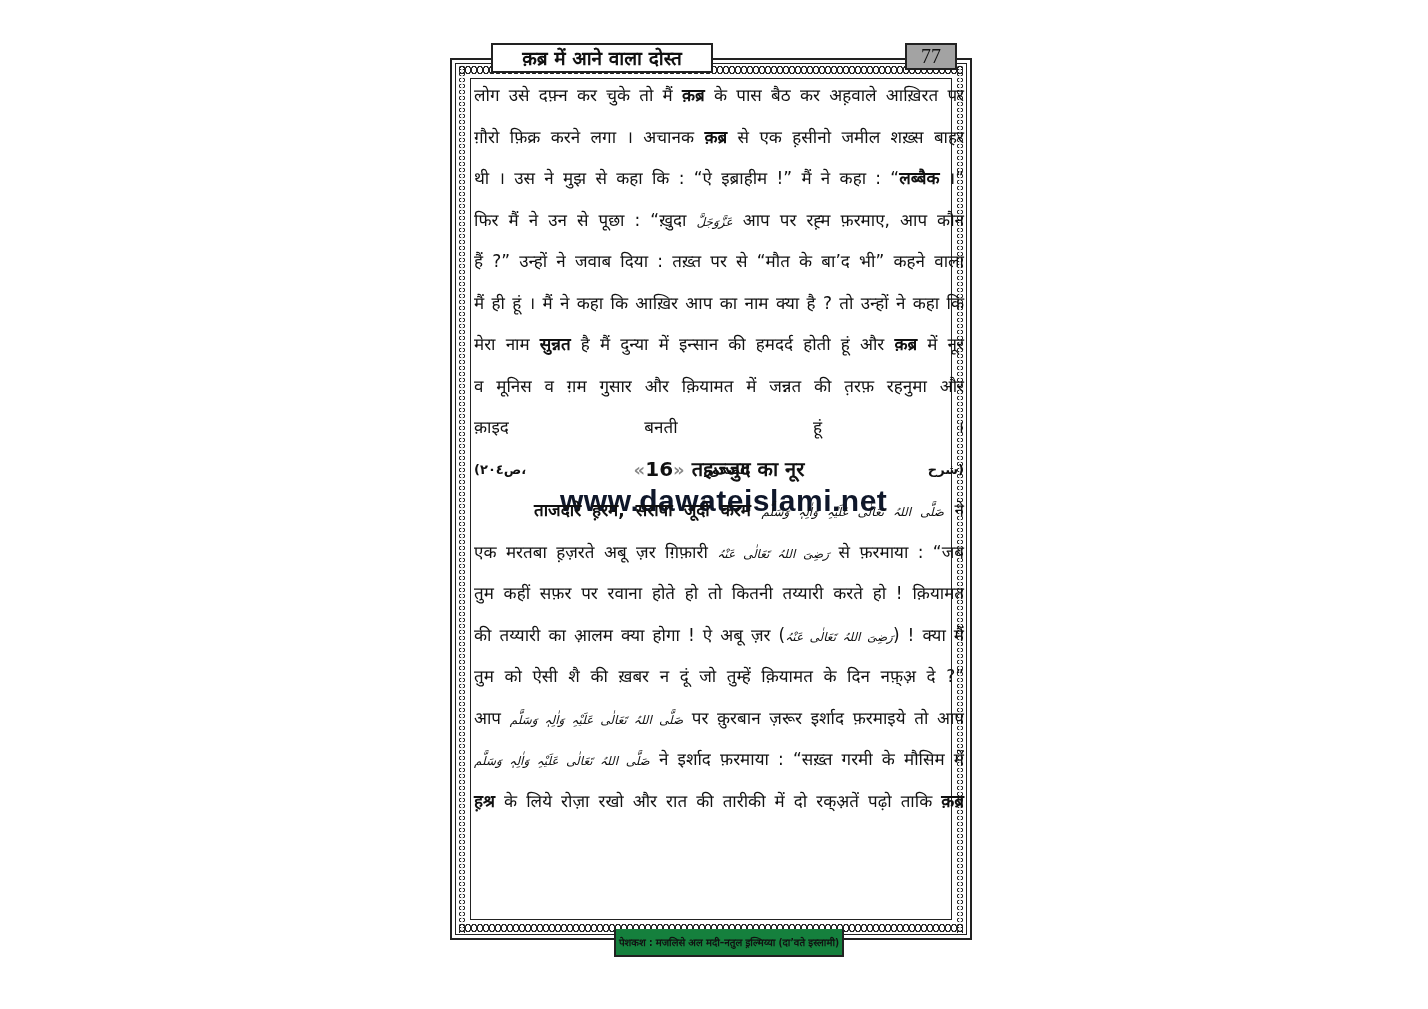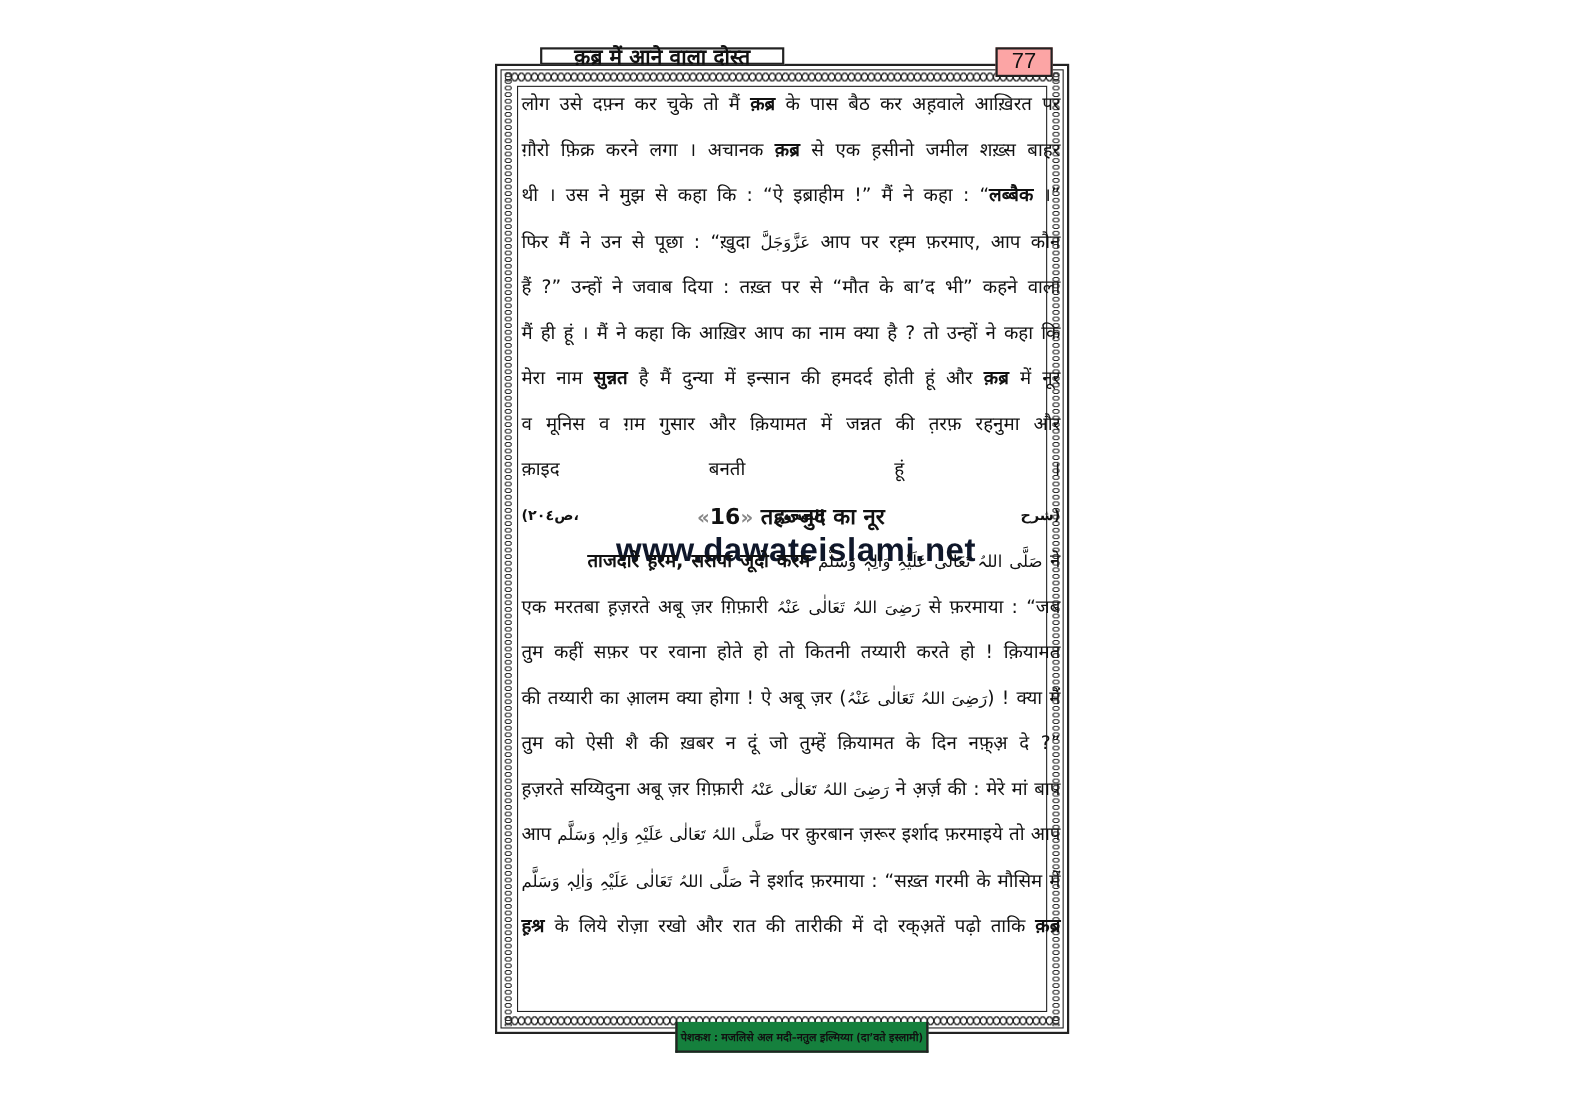--- a/index.html
+++ b/index.html
@@ -53,45 +53,45 @@
     position: absolute;
     left: 18px; top: 18px; right: 18px; bottom: 18px;
     border: 1.5px solid #222;
   }
   
   .title-box {
     position: absolute;
     left: 491px;
     top: 43px;
     width: 222px;
-    height: 16px;
+    height: 30px;
     background: #fff;
     border: 2px solid #222;
     box-sizing: border-box;
     display: flex;
     align-items: center;
     justify-content: center;
     font-family: "DejaVu Sans", sans-serif;
     font-weight: bold;
     font-size: 19px;
     z-index: 3;
   }
   .page-num-box {
     position: absolute;
     left: 905px;
     top: 43px;
     width: 52px;
     height: 27px;
-    background: #fca5a5;
+    background: #a3a3a3;
     border: 2px solid #222;
     box-sizing: border-box;
     display: flex;
     align-items: center;
     justify-content: center;
-    font-family: Liberation Sans, sans-serif;
+    font-family: Liberation Serif, serif;
     font-size: 20px;
     z-index: 3;
   }
   .footer-box {
     position: absolute;
     left: 614px;
     top: 929px;
     width: 230px;
     height: 28px;
     background: #15803d;
@@ -123,23 +123,24 @@
     white-space: nowrap;
     text-align: justify;
     text-align-last: justify;
     overflow: visible;
   }
   .line.center { text-align: center; text-align-last: center; }
   .line.split { display: flex; justify-content: space-between; flex-direction: column; }
   b { font-weight: bold; }
   .arabic {
     font-family: "DejaVu Sans", sans-serif;
-    font-size: 15px;
+    font-size: 12px;
     direction: rtl;
     unicode-bidi: isolate;
+    font-style: italic;
   }
   .ref-arabic {
     font-family: "DejaVu Sans", sans-serif;
     font-size: 13px;
     font-weight: bold;
     direction: rtl;
     unicode-bidi: isolate;
   }
   .watermark {
     position: absolute;
@@ -228,23 +229,20 @@
   </div>
 
   <div class="line">तुम कहीं सफ़र पर रवाना होते हो तो कितनी तय्यारी करते हो ! क़ियामत</div>
 
   <div class="line">
     <span>की तय्यारी का आ़लम क्या होगा ! ऐ अबू ज़र (</span><span class="arabic">رَضِیَ اللہُ تَعَالٰی عَنْہُ</span><span>) ! क्या मैं</span>
   </div>
 
   <div class="line">तुम को ऐसी शै की ख़बर न दूं जो तुम्हें क़ियामत के दिन नफ़्अ़ दे ?”</div>
 
-  <div class="line">
-    <span>ह़ज़रते सय्यिदुना अबू ज़र ग़िफ़ारी </span><span class="arabic">رَضِیَ اللہُ تَعَالٰی عَنْہُ</span><span> ने अ़र्ज़ की : मेरे मां बाप</span>
-  </div>
 
   <div class="line">
     <span>आप </span><span class="arabic">صَلَّی اللہُ تَعَالٰی عَلَیْہِ وَاٰلِہٖ وَسَلَّم</span><span> पर क़ुरबान ज़रूर इर्शाद फ़रमाइये तो आप</span>
   </div>
 
   <div class="line">
     <span></span><span class="arabic">صَلَّی اللہُ تَعَالٰی عَلَیْہِ وَاٰلِہٖ وَسَلَّم</span><span> ने इर्शाद फ़रमाया : “सख़्त गरमी के मौसिम में</span>
   </div>
 
   <div class="line">

